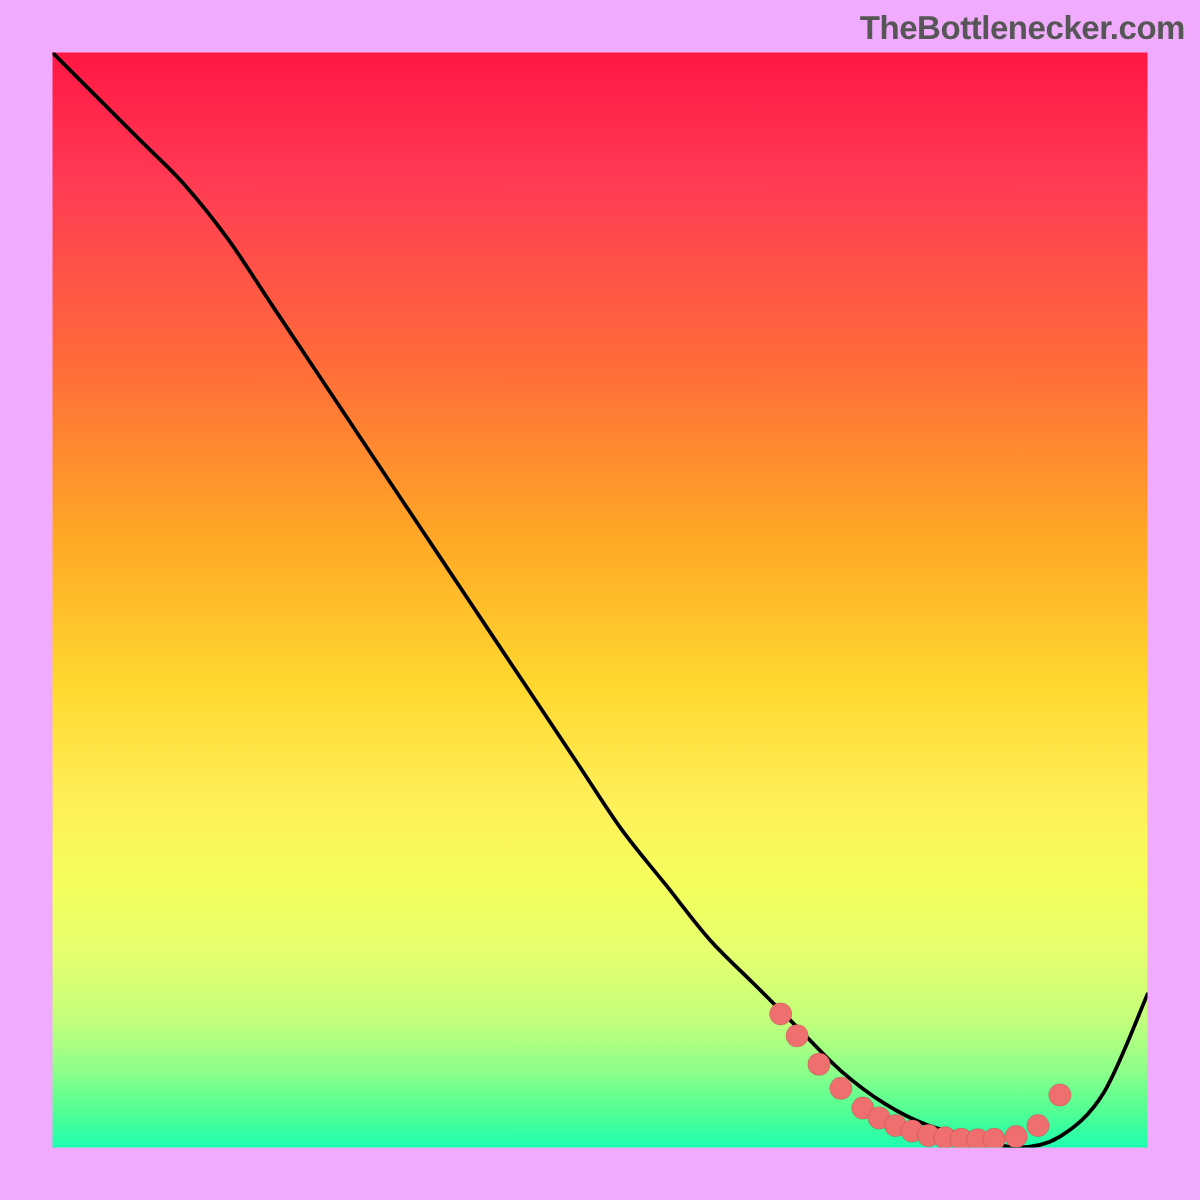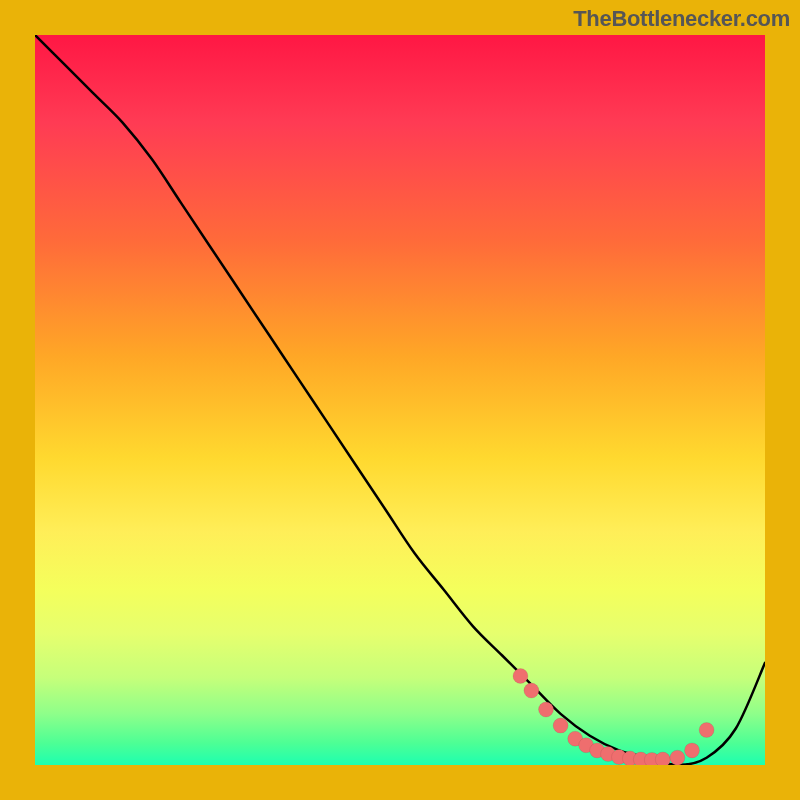--- a/index.html
+++ b/index.html
@@ -1,21 +1,21 @@
 <!DOCTYPE html>
 <html><head>
 <meta charset="utf-8">
 <style>
   * { margin: 0; padding: 0; box-sizing: border-box; }
   html, body { width: 800px; height: 800px; overflow: hidden; background: #000; }
   .frame {
     position: relative;
     width: 800px;
     height: 800px;
-    background: #eab308;
+    background: #f0abfc;
   }
   .attribution {
     position: absolute;
     top: 6px;
     right: 10px;
     font-family: Arial, Helvetica, sans-serif;
     font-size: 22px;
     font-weight: 600;
     color: #565656;
     letter-spacing: -0.3px;

